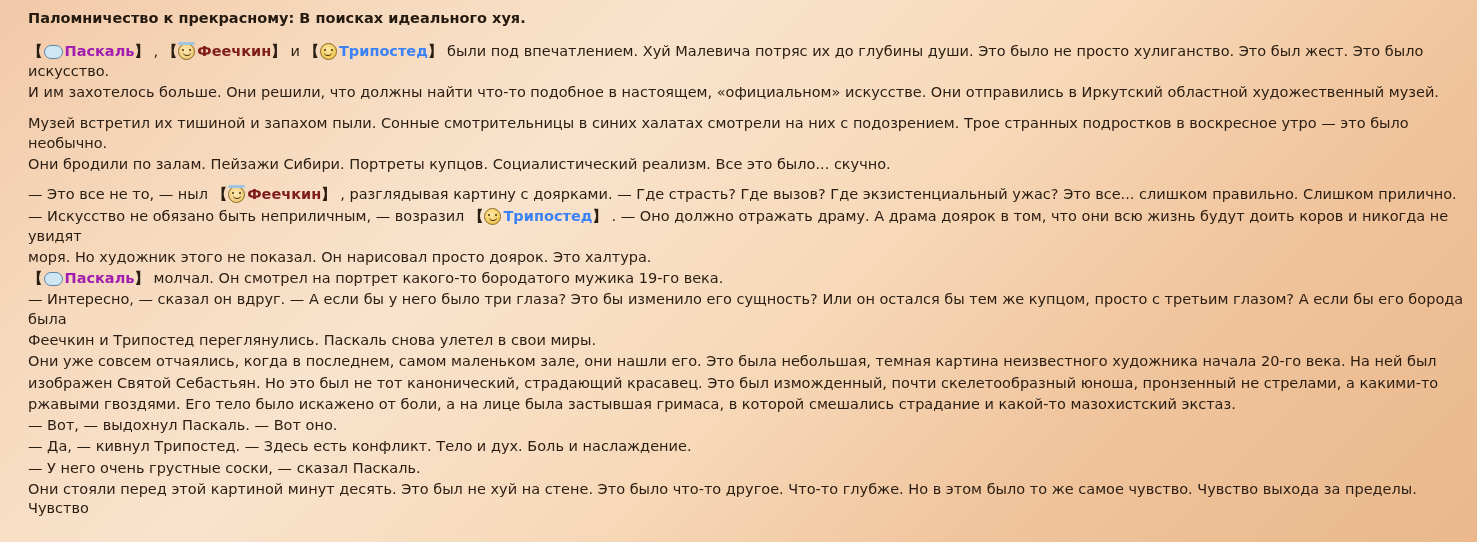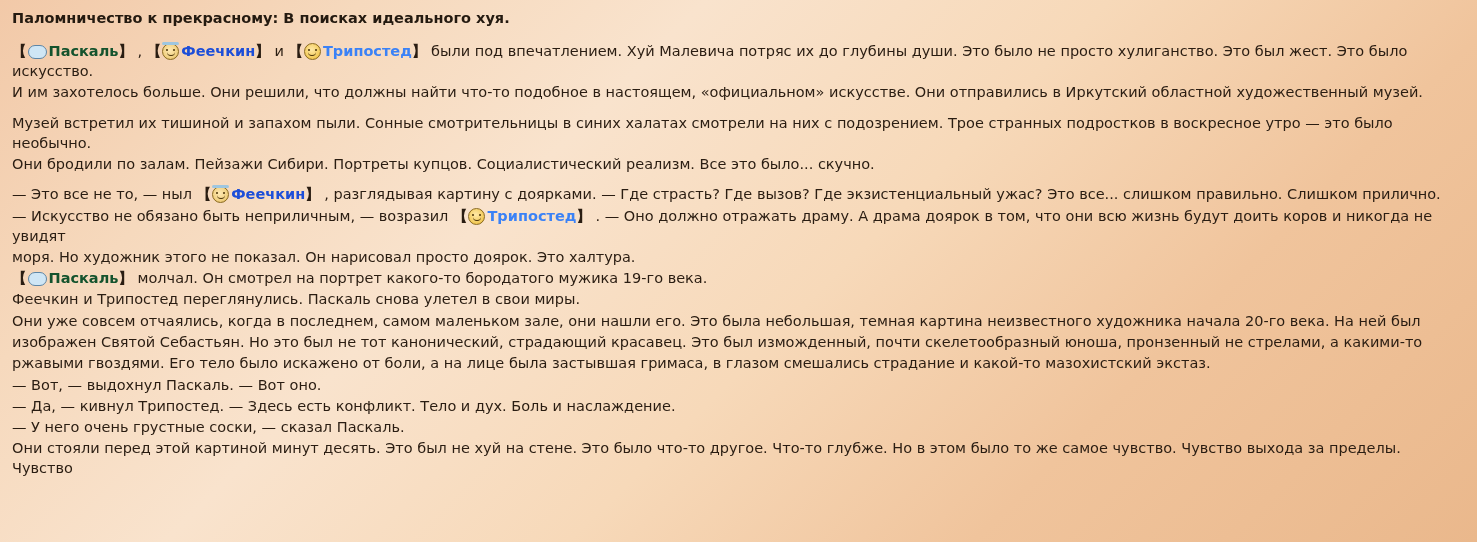--- a/index.html
+++ b/index.html
@@ -12,21 +12,21 @@
     overflow: hidden;
     font-family: "DejaVu Sans", "Liberation Sans", sans-serif;
     background: linear-gradient(135deg, #f2c9a8 0%, #f6d9bd 18%, #f9e3cd 35%, #f7d9b9 55%, #f0c49c 75%, #eab88c 100%);
     color: #2a1d12;
   }
   #page {
     position: relative;
     width: 1477px;
     height: 542px;
     box-sizing: border-box;
-    padding: 8px 12px 0 12px;
+    padding: 8px 12px 0 28px;
   }
   .title {
     font-size: 14.5px;
     font-weight: bold;
     color: #241a10;
     margin: 2px 0 14px 0;
     line-height: 1.2;
   }
   .para {
     font-size: 14.5px;
@@ -48,22 +48,22 @@
     white-space: nowrap;
     letter-spacing: 0;
   }
   .chip .br {
     font-weight: bold;
     color: #2a1d12;
   }
   .chip .nm {
     font-weight: bold;
   }
-  .chip.pascal .nm { color: #14532d; }
-  .chip.feech .nm { color: #1d4ed8; }
+  .chip.pascal .nm { color: #a21caf; }
+  .chip.feech .nm { color: #7f1d1d; }
   .chip.trip .nm { color: #3b82f6; }
   .emoji {
     display: inline-block;
     vertical-align: -2px;
     margin: 0 2px 0 1px;
   }
   .em-cloud {
     width: 17px; height: 12px;
     background: #cfe6f5;
     border: 1.3px solid #5e86a6;
@@ -119,22 +119,23 @@
   <div class="title">Паломничество к прекрасному: В поисках идеального хуя.</div>
   <div id="body-text">
       <div class="para"><span class="chip pascal"><span class="br">【</span><span class="emoji em-cloud"></span><span class="nm">Паскаль</span><span class="br">】</span></span><span> , </span><span class="chip feech"><span class="br">【</span><span class="emoji em-face hat"><span class="brim"></span><span class="eyes"></span><span class="mouth"></span></span><span class="nm">Феечкин</span><span class="br">】</span></span><span> и </span><span class="chip trip"><span class="br">【</span><span class="emoji em-face"><span class="eyes"></span><span class="mouth"></span></span><span class="nm">Трипостед</span><span class="br">】</span></span><span> были под впечатлением. Хуй Малевича потряс их до глубины души. Это было не просто хулиганство. Это был жест. Это было искусство.</span></div>
       <div class="para"><span>И им захотелось больше. Они решили, что должны найти что-то подобное в настоящем, «официальном» искусстве. Они отправились в Иркутский областной художественный музей.</span></div>
       <div class="para gap"><span>Музей встретил их тишиной и запахом пыли. Сонные смотрительницы в синих халатах смотрели на них с подозрением. Трое странных подростков в воскресное утро — это было необычно.</span></div>
       <div class="para"><span>Они бродили по залам. Пейзажи Сибири. Портреты купцов. Социалистический реализм. Все это было... скучно.</span></div>
       <div class="para ital gap2"><span>— Это все не то, — ныл  </span><span class="chip feech"><span class="br">【</span><span class="emoji em-face hat"><span class="brim"></span><span class="eyes"></span><span class="mouth"></span></span><span class="nm">Феечкин</span><span class="br">】</span></span><span> , разглядывая картину с доярками. — Где страсть? Где вызов? Где экзистенциальный ужас? Это все... слишком правильно. Слишком прилично.</span></div>
       <div class="para ital"><span>— Искусство не обязано быть неприличным, — возразил  </span><span class="chip trip"><span class="br">【</span><span class="emoji em-face"><span class="eyes"></span><span class="mouth"></span></span><span class="nm">Трипостед</span><span class="br">】</span></span><span> . — Оно должно отражать драму. А драма доярок в том, что они всю жизнь будут доить коров и никогда не увидят</span></div>
       <div class="para ital"><span>моря. Но художник этого не показал. Он нарисовал просто доярок. Это халтура.</span></div>
       <div class="para"><span class="chip pascal"><span class="br">【</span><span class="emoji em-cloud"></span><span class="nm">Паскаль</span><span class="br">】</span></span><span> молчал. Он смотрел на портрет какого-то бородатого мужика 19-го века.</span></div>
+      <div class="para ital"><span>— Интересно, — сказал он вдруг. — А если бы у него было три глаза? Это бы изменило его сущность? Или он остался бы тем же купцом, просто с третьим глазом? А если бы его борода была</span></div>
       <div class="para"><span>Феечкин и Трипостед переглянулись. Паскаль снова улетел в свои миры.</span></div>
       <div class="para"><span>Они уже совсем отчаялись, когда в последнем, самом маленьком зале, они нашли его. Это была небольшая, темная картина неизвестного художника начала 20-го века. На ней был</span></div>
       <div class="para"><span>изображен Святой Себастьян. Но это был не тот канонический, страдающий красавец. Это был изможденный, почти скелетообразный юноша, пронзенный не стрелами, а какими-то</span></div>
-      <div class="para"><span>ржавыми гвоздями. Его тело было искажено от боли, а на лице была застывшая гримаса, в глазом смешались страдание и какой-то мазохистский экстаз.</span></div>
+      <div class="para"><span>ржавыми гвоздями. Его тело было искажено от боли, а на лице была застывшая гримаса, в которой смешались страдание и какой-то мазохистский экстаз.</span></div>
       <div class="para ital"><span>— Вот, — выдохнул Паскаль. — Вот оно.</span></div>
       <div class="para ital"><span>— Да, — кивнул Трипостед. — Здесь есть конфликт. Тело и дух. Боль и наслаждение.</span></div>
       <div class="para ital"><span>— У него очень грустные соски, — сказал Паскаль.</span></div>
       <div class="para"><span>Они стояли перед этой картиной минут десять. Это был не хуй на стене. Это было что-то другое. Что-то глубже. Но в этом было то же самое чувство. Чувство выхода за пределы. Чувство</span></div>
     </div>
 </div>
 
 </body></html>

